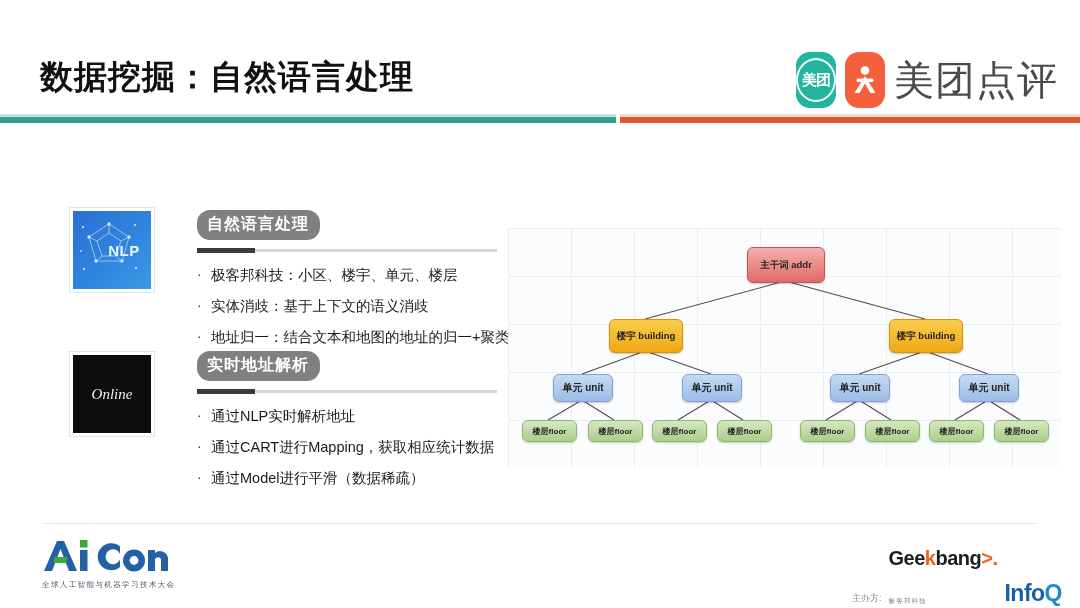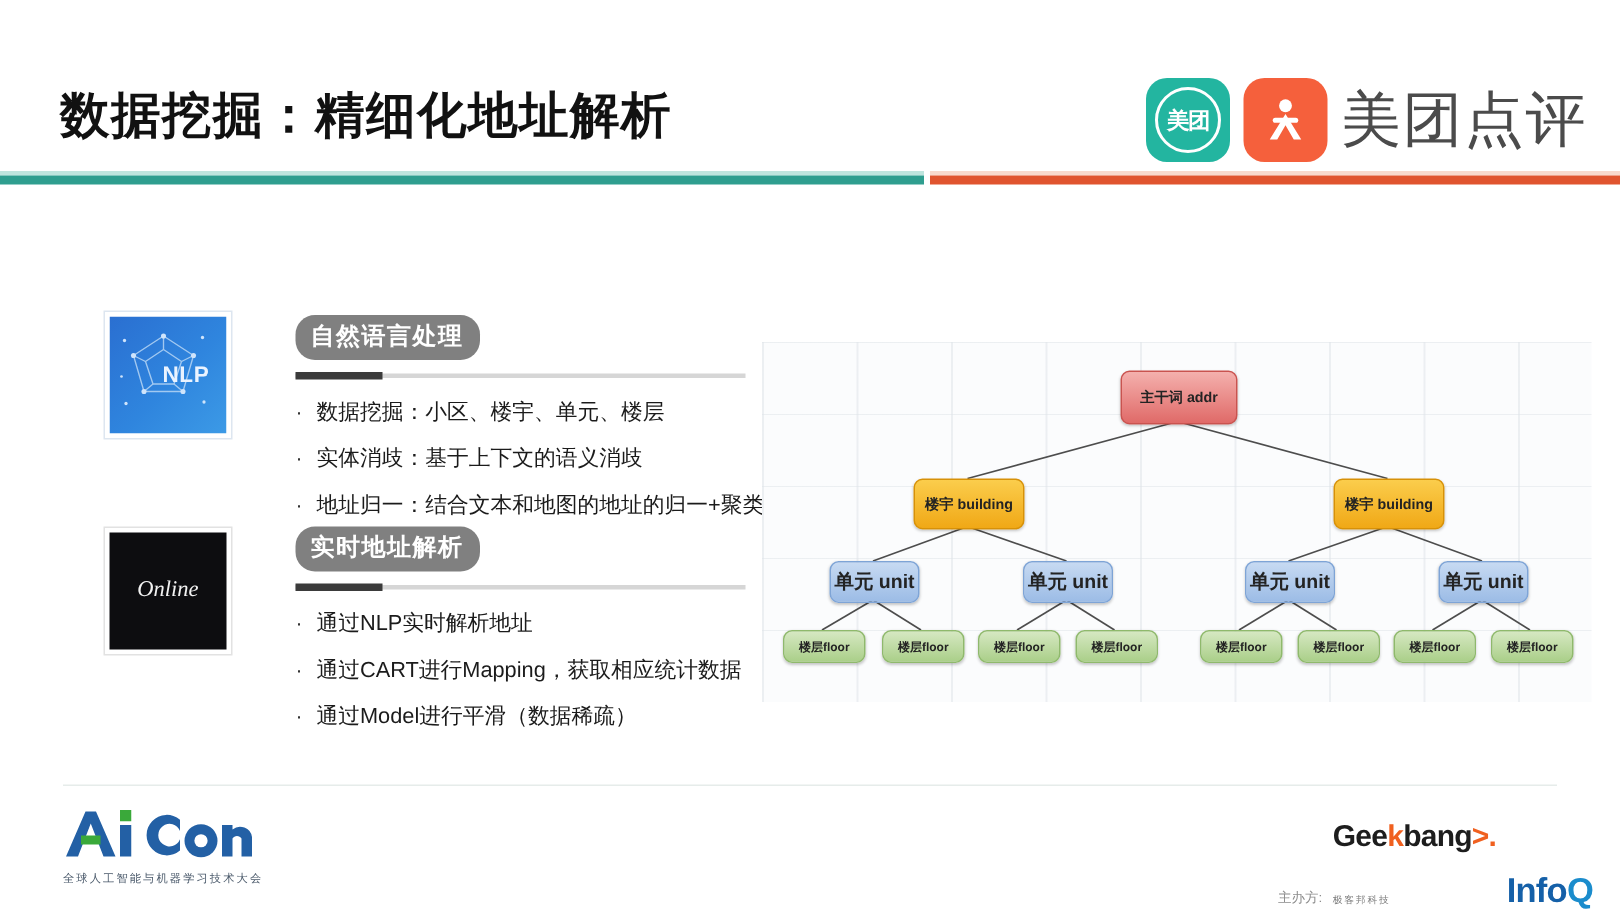--- a/index.html
+++ b/index.html
@@ -19,21 +19,21 @@
     letter-spacing:1px;white-space:nowrap;
   }
   .divider{position:absolute;left:0;top:117px;height:6px;width:1080px;}
   .divider .seg-teal{position:absolute;left:0;top:0;height:6px;width:616px;background:#2f9e8f;}
   .divider .seg-orange{position:absolute;left:620px;top:0;height:6px;width:460px;background:#e0542f;}
   .divider .halo-teal{position:absolute;left:0;top:-3px;height:3px;width:616px;background:#bfe5de;}
   .divider .halo-orange{position:absolute;left:620px;top:-3px;height:3px;width:460px;background:#f8d9cd;}
 
   
   .brand{position:absolute;right:22px;top:52px;display:flex;align-items:center;gap:9px;}
-  .brand-tile{width:56px;height:56px;border-radius:14px;display:flex;align-items:center;justify-content:center;}
+  .brand-tile{width:40px;height:56px;border-radius:14px;display:flex;align-items:center;justify-content:center;}
   .tile-teal{background:#23b5a0;}
   .tile-teal .inner{
     width:40px;height:40px;border-radius:50%;
     border:2.5px solid #ffffff;display:flex;align-items:center;justify-content:center;
     color:#fff;font-size:15px;font-weight:bold;letter-spacing:-1px;
   }
   .tile-orange{background:#f5603c;position:relative;}
   .brand-text{font-size:40px;font-weight:normal;color:#4b4b4b;letter-spacing:1px;line-height:1;}
 
   
@@ -79,21 +79,21 @@
   .tree-svg{position:absolute;left:0;top:0;}
   .node{
     position:absolute;border-radius:6px;
     display:flex;align-items:center;justify-content:center;
     font-size:9px;color:#232323;white-space:nowrap;text-align:center;
     box-shadow:0 1px 2px rgba(0,0,0,.22);
     font-weight:bold;
   }
   .n-root{width:76px;height:34px;background:linear-gradient(to bottom,#f4b0ad,#e06a68);border:1px solid #c9534f;font-size:9.5px;}
   .n-build{width:72px;height:32px;background:linear-gradient(to bottom,#fbcd4c,#f0a816);border:1px solid #d79108;font-size:9.5px;}
-  .n-unit{width:58px;height:26px;background:linear-gradient(to bottom,#c7daf2,#9cbce6);border:1px solid #7ea4d6;font-size:13px;}
+  .n-unit{width:58px;height:26px;background:linear-gradient(to bottom,#c7daf2,#9cbce6);border:1px solid #7ea4d6;font-size:10px;}
   .n-floor{width:53px;height:20px;background:linear-gradient(to bottom,#d6e8c2,#aacf89);border:1px solid #8fb96c;font-size:8px;}
 
   
   .foot-rule{position:absolute;left:42px;top:523px;width:996px;height:1px;background:#e6ecea;}
   .aicon{position:absolute;left:42px;top:538px;}
   .aicon-sub{font-size:7.5px;color:#4b5a6b;letter-spacing:1.4px;margin-top:1px;}
   .sponsor{position:absolute;right:18px;top:548px;display:flex;align-items:flex-end;gap:7px;}
   .sponsor-label{font-size:9px;color:#8d8d8d;}
   .geek{display:flex;flex-direction:column;align-items:flex-start;line-height:1;gap:28px;}
   .geek-word{font-size:20px;font-weight:bold;color:#1d1d1d;letter-spacing:-0.5px;}
@@ -101,21 +101,21 @@
   .geek-word .gt{color:#f0601f;}
   .geek-sub{font-size:6.5px;color:#7d7d7d;letter-spacing:1.2px;margin-top:2px;}
   .infoq{font-size:23px;font-weight:bold;color:#1560a8;letter-spacing:-0.5px;line-height:1;}
   .infoq .q{color:#1b8ccc;}
 </style>
 </head>
 <body>
 
 <div class="slide">
 
-  <div class="page-title">数据挖掘：精细化地址解析</div>
+  <div class="page-title">数据挖掘：自然语言处理</div>
 
   <div class="divider">
     <div class="halo-teal"></div>
     <div class="halo-orange"></div>
     <div class="seg-teal"></div>
     <div class="seg-orange"></div>
   </div>
 
   <div class="brand">
     <div class="brand-tile tile-teal">
@@ -164,21 +164,21 @@
   </div>
 
   <div class="section sec-nlp">
     <div class="sec-head">自然语言处理</div>
     <div class="rule">
         <div class="cap"></div>
       </div>
     <ul class="bullets">
       <li>
           <span class="dot">·</span>
-          <span>数据挖掘：小区、楼宇、单元、楼层</span>
+          <span>极客邦科技：小区、楼宇、单元、楼层</span>
         </li>
       <li>
           <span class="dot">·</span>
           <span>实体消歧：基于上下文的语义消歧</span>
         </li>
       <li>
           <span class="dot">·</span>
           <span>地址归一：结合文本和地图的地址的归一+聚类</span>
         </li>
     </ul>

